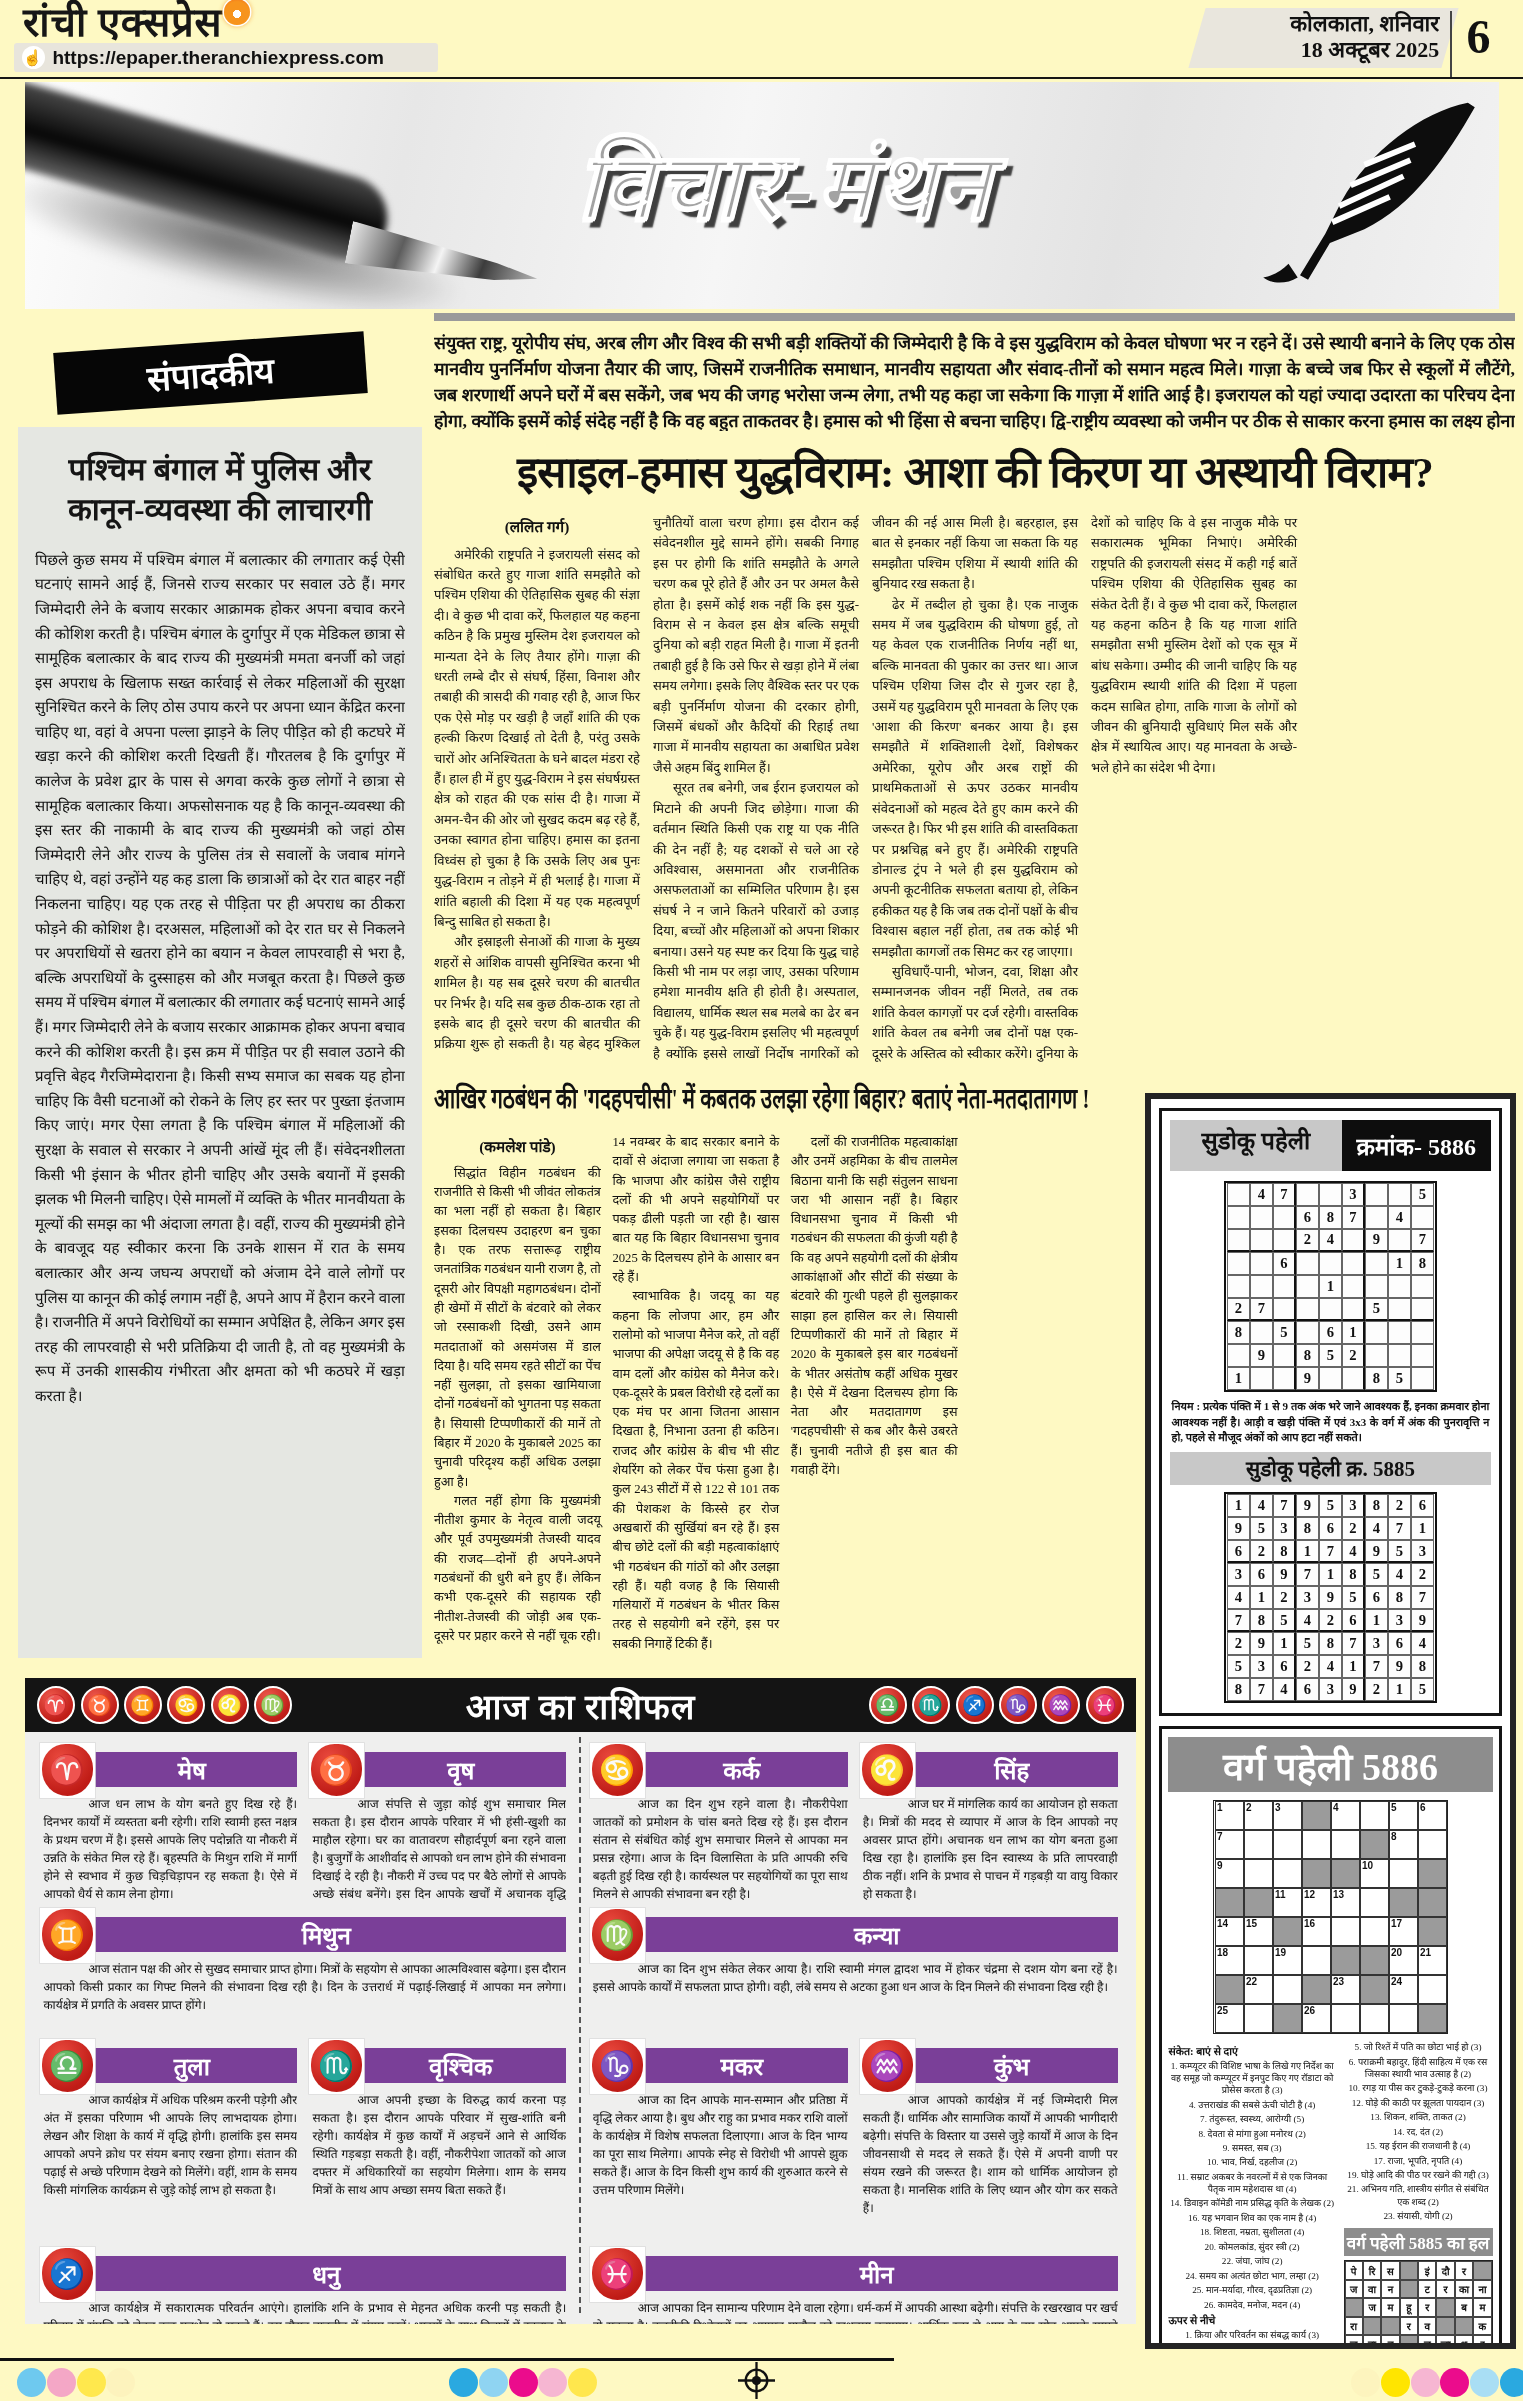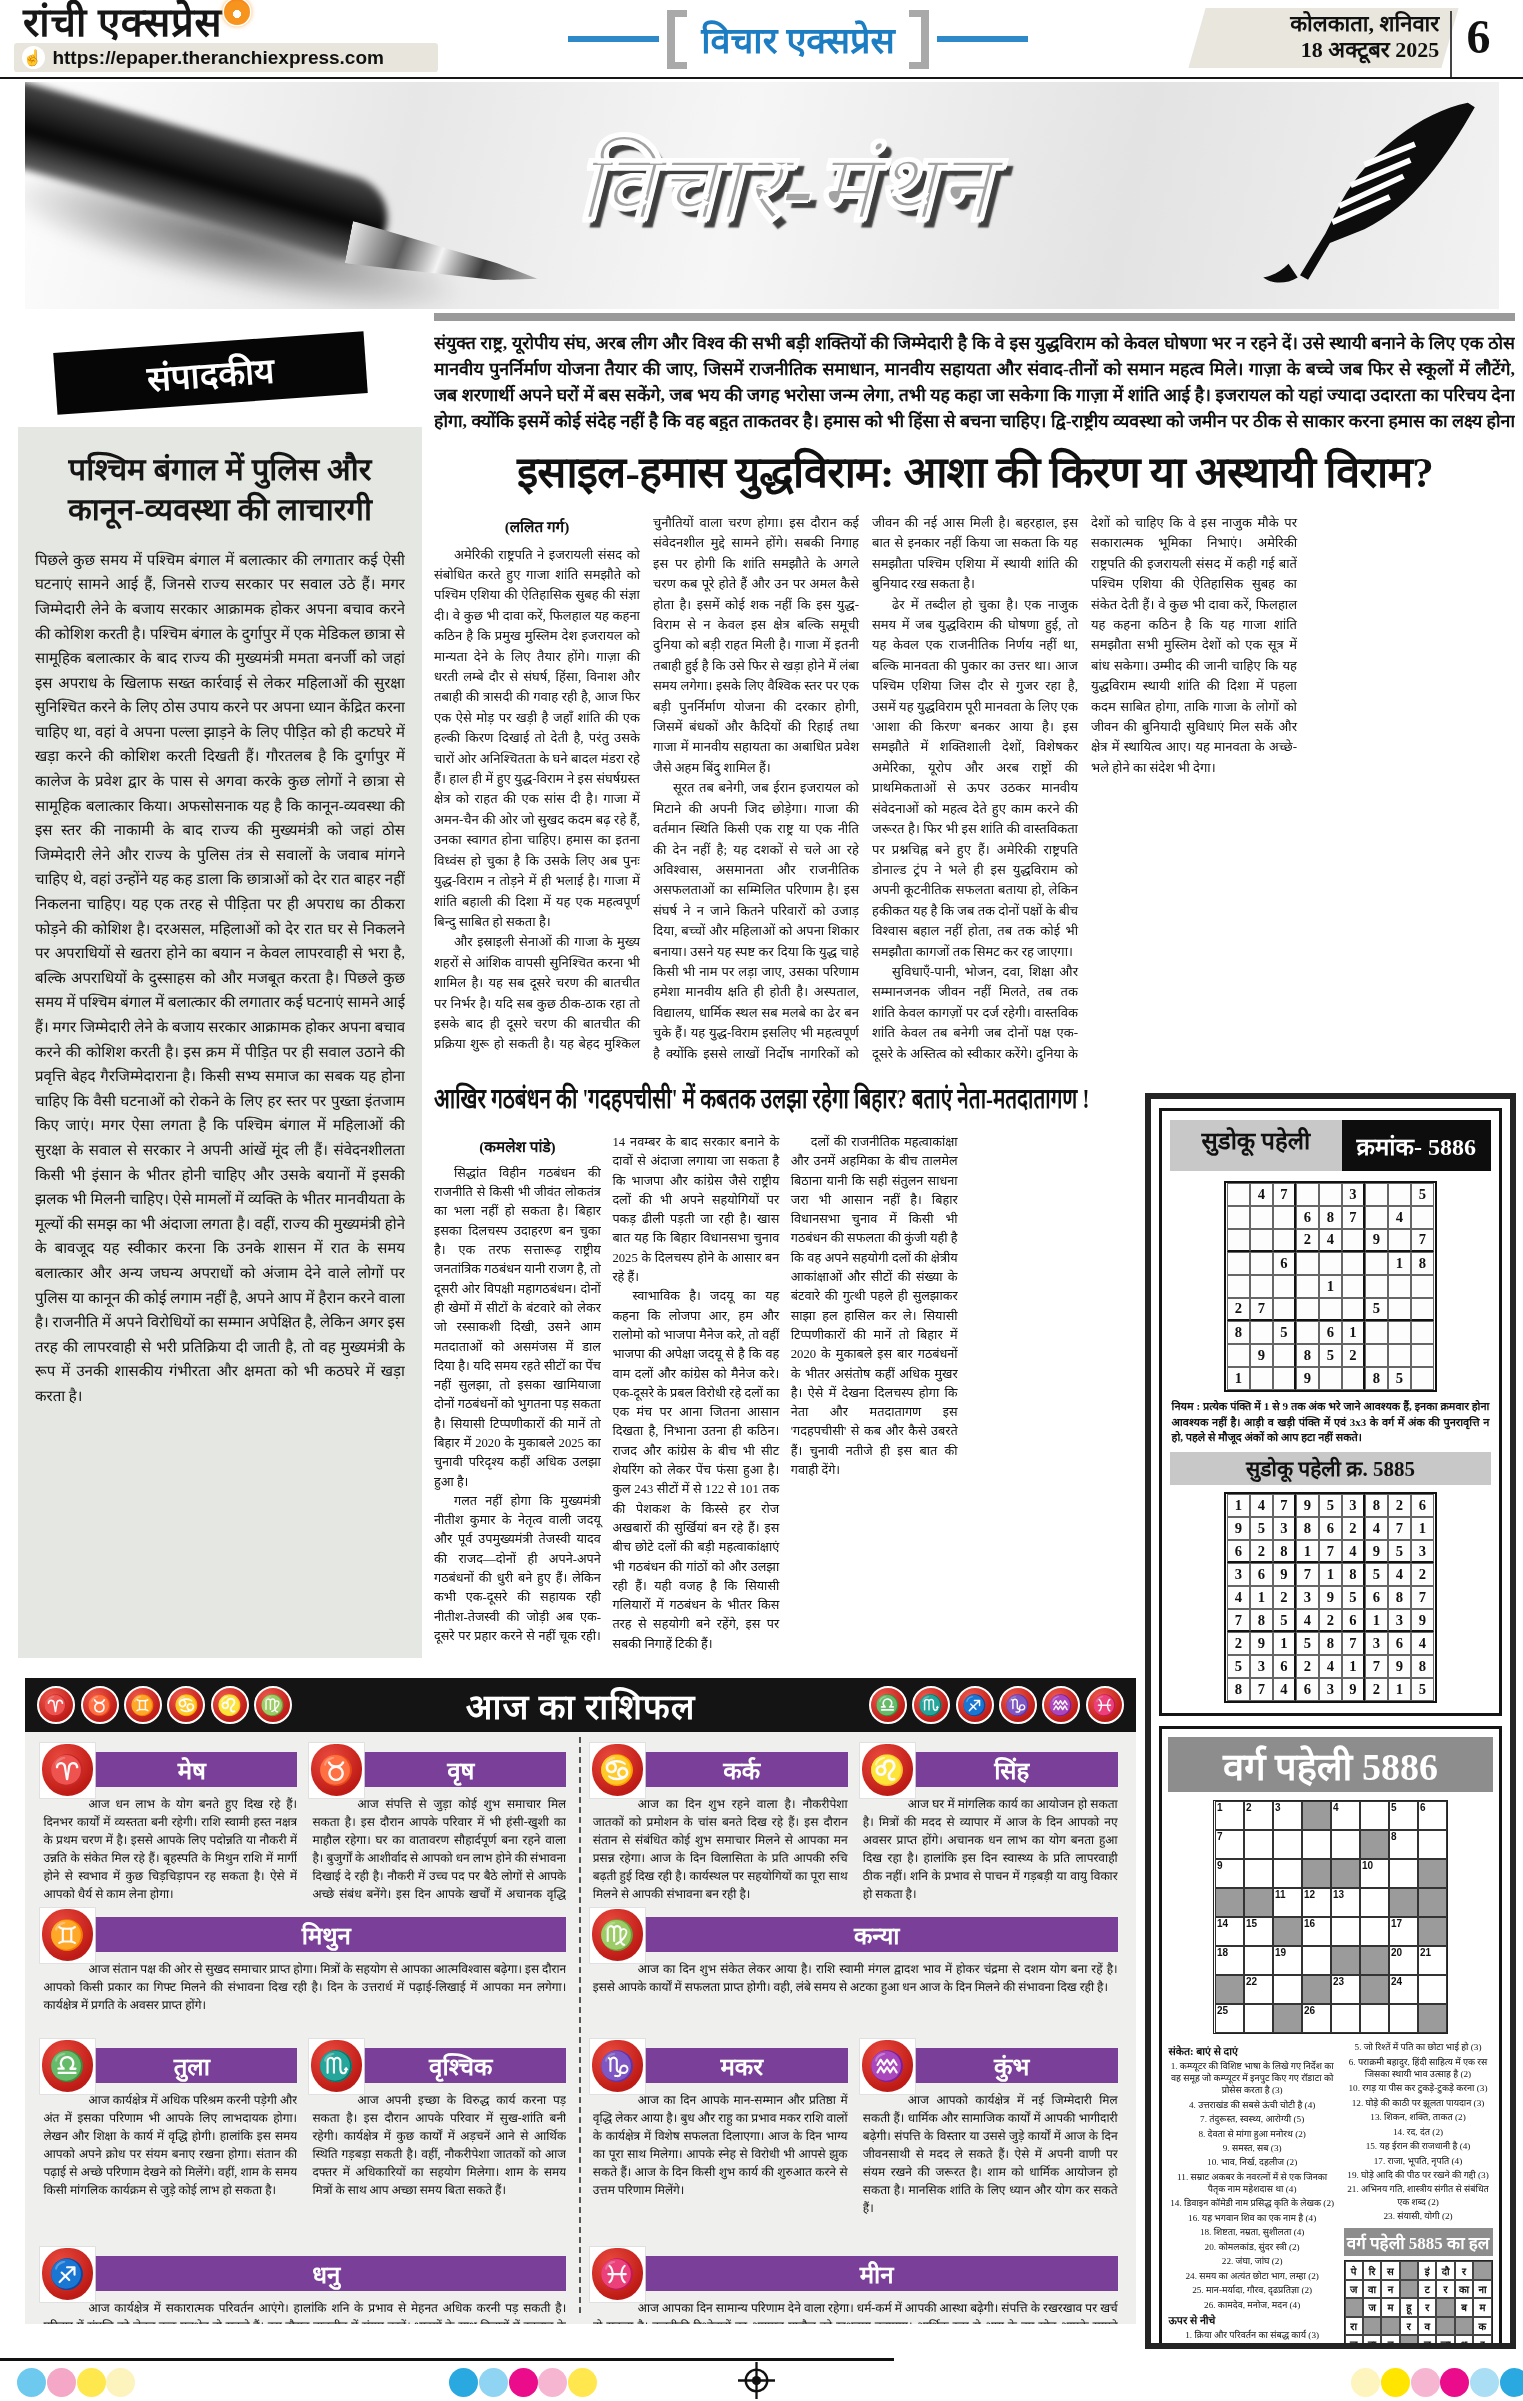--- a/index.html
+++ b/index.html
@@ -1,16 +1,16 @@
 <!DOCTYPE html>
 <html style="font-size:12.3px"><head>
 <meta charset="utf-8">
 <style>
   html,body{margin:0;padding:0;background:#888;}
-  .page{position:relative;width:1523px;height:2401px;background:#ffffff;margin:0 auto;
+  .page{position:relative;width:1523px;height:2401px;background:#fef9c3;margin:0 auto;
         font-family:"Liberation Serif","DejaVu Serif",serif;color:#111;overflow:hidden;}
   .abs{position:absolute;}
 
   
   .logo{left:23px;top:3.1px;width:430px;}
   .logo-title{font-size:40px;font-weight:900;letter-spacing:0.8px;color:#161616;line-height:1;}
   .sun{display:inline-block;width:26px;height:26px;border-radius:50%;vertical-align:top;margin:-4.6px 1.5px 0 1.5px;
        background:radial-gradient(circle at 50% 58%,#ffffff 0 20%,#f7941d 21% 62%,#f05a22 100%);
        box-shadow:0 0 0 1.5px #fff,0 0 4.6px 1.5px rgba(247,148,29,.65);}
   .url-bar{left:14px;top:43px;width:424px;height:29px;background:#e8e5dc;border-radius:3.1px;
@@ -138,27 +138,20 @@
 
 <div class="page">
 
   <div class="abs logo">
     <span class="logo-title"><span>रांची एक्सप्रेस</span><span class="sun"></span></span>
   </div>
   <div class="abs url-bar">
     <span class="touch-icon">☝</span>
     <span class="url-text">https://epaper.theranchiexpress.com</span>
   </div>
-  <div class="abs center-title">
-    <div class="hline"></div>
-    <div class="bracket l"></div>
-    <div class="section-title">विचार एक्सप्रेस</div>
-    <div class="bracket r"></div>
-    <div class="hline"></div>
-  </div>
   <div class="abs pg-info">
     <div class="pg-beige"></div>
     <div class="pg-text">
       <div class="pg-city">कोलकाता, शनिवार</div>
       <div class="pg-date">18 अक्टूबर 2025</div>
     </div>
     <div class="pg-div"></div>
     <div class="pg-num">6</div>
   </div>
   <div class="abs header-rule"></div>

